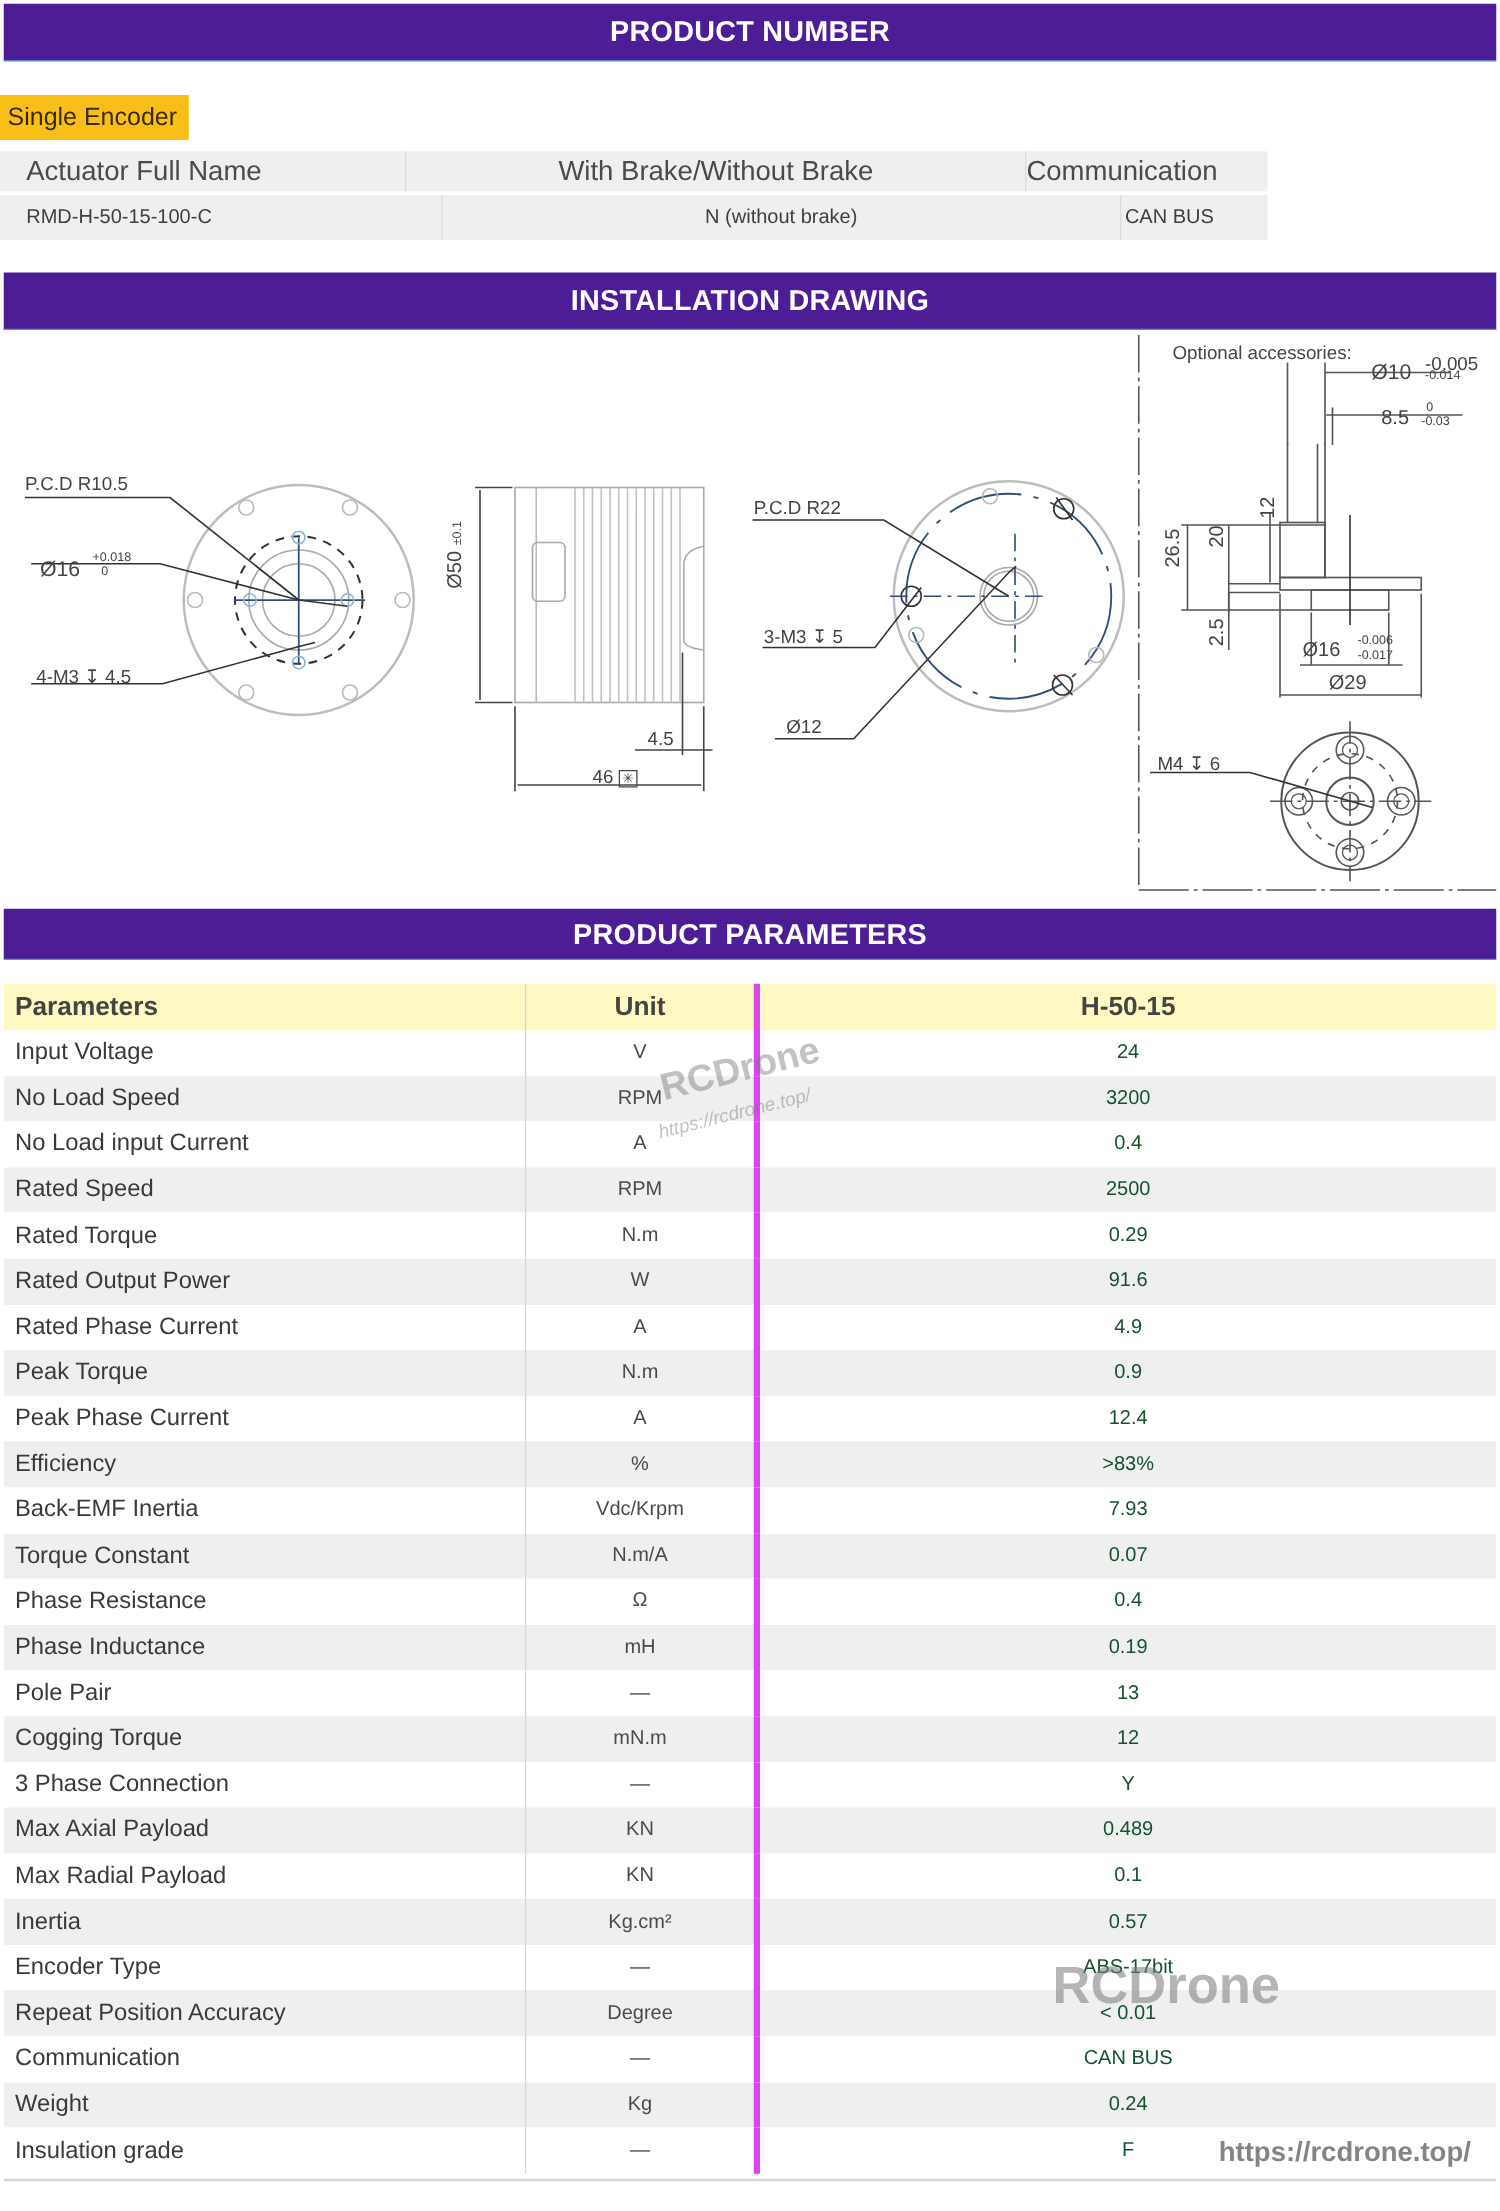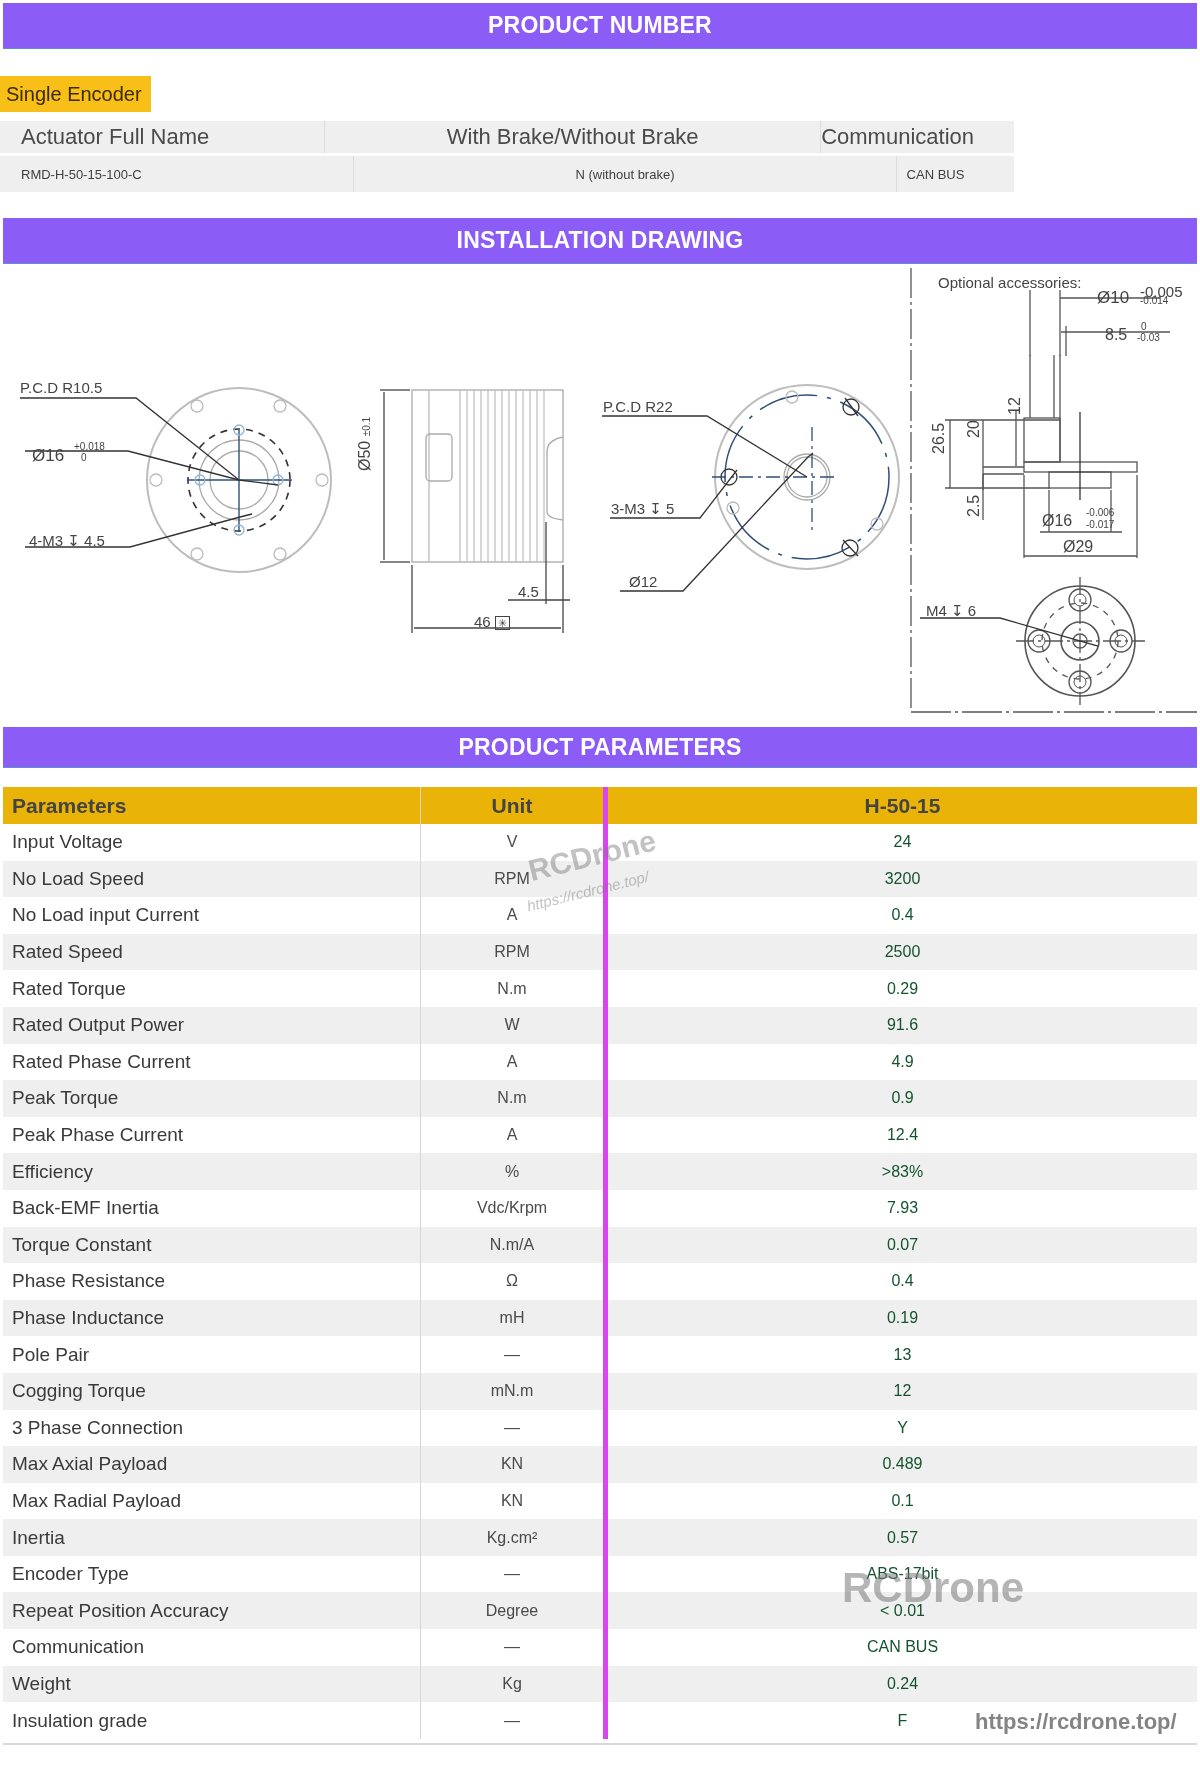--- a/index.html
+++ b/index.html
@@ -1,57 +1,57 @@
 <!DOCTYPE html>
 <html><head>
 <meta charset="utf-8">
 <style>
   * { box-sizing: border-box; margin: 0; padding: 0; }
   html, body { width: 1200px; height: 1769px; background: #ffffff; overflow: hidden; }
   body { position: relative; font-family: "Liberation Sans", "DejaVu Sans", sans-serif; color: #3a3a3a; }
 
   .banner {
     position: absolute; left: 3px; width: 1194px;
-    background: #8b5cf6; color: #ffffff;
+    background: #4c1d95; color: #ffffff;
     font-weight: bold; font-size: 23px; letter-spacing: 0.2px;
     display: flex; align-items: center; justify-content: center;
     border-bottom: 1px solid #5f8fd0;
   }
   #b1 { top: 3px; height: 46px; }
   #b2 { top: 218px; height: 46px; }
   #b3 { top: 727px; height: 41px; }
 
   .tag {
     position: absolute; left: 0; top: 76px; height: 36px; width: 151px;
     background: #f7bf17; color: #3b2a00; font-size: 20px;
     display: flex; align-items: center; padding-left: 6px;
   }
 
   
   .ptable { position: absolute; left: 0; top: 121px; width: 1014px; }
   .prow { display: flex; background: #efefef; }
   .prow.h { height: 32px; font-size: 22px; color: #4a4a4a; }
-  .prow.d { height: 36px; margin-top: 3px; font-size: 13px; color: #3e3e3e; }
+  .prow.d { height: 36px; margin-top: 3px; font-size: 16px; color: #3e3e3e; }
   .pc { display: flex; align-items: center; height: 100%; border-right: 1px solid #dcdcdc; }
   .pc:last-child { border-right: none; }
   .pc.c1 { width: 354px; padding-left: 21px; }
   .pc.c2 { width: 543px; justify-content: center; }
   .pc.c3 { flex: 1; justify-content: center; padding-right: 40px; }
 
   
   .drawing { position: absolute; left: 0; top: 266px; width: 1200px; height: 458px; }
   .drawing svg { position: absolute; left: 0; top: 0; }
   .dlabel { position: absolute; font-size: 15px; color: #444; white-space: nowrap; }
 
   
   .table { position: absolute; left: 3px; top: 787px; width: 1194px; }
   .trow { display: flex; height: 36.6px; }
   .trow:nth-child(odd) { background: #efefef; }
   .trow:nth-child(even) { background: #ffffff; }
-  .trow.head { height: 37px; background: #eab308; font-size: 21px; font-weight: bold; color: #444; }
+  .trow.head { height: 37px; background: #fef9c3; font-size: 21px; font-weight: bold; color: #444; }
   .tc { display: flex; align-items: center; height: 100%; }
   .tc.k { width: 418px; padding-left: 9px; font-size: 19px; color: #3a3a3a; border-right: 1px solid #d6d6d6; }
   .tc.u { width: 187px; justify-content: center; font-size: 16px; color: #4a4a4a; border-right: 5px solid #d946ef; }
   .tc.v { flex: 1; justify-content: center; font-size: 16px; color: #14532d; }
   .trow.head .tc.k, .trow.head .tc.u, .trow.head .tc.v { font-size: 21px; font-weight: bold; color: #444; }
   .table-bottom { position: absolute; left: 3px; top: 1743px; width: 1194px; height: 2px; background: #d8d8d8; }
 
   .wm { position: absolute; color: rgba(120,120,120,0.45); white-space: nowrap; pointer-events: none; font-weight: bold; }
   #wm1 { left: 525px; top: 855px; font-size: 30px; transform: rotate(-14deg); transform-origin: left top; }
   #wm1b { left: 525px; top: 898px; font-size: 15px; font-weight: normal; font-style: italic; transform: rotate(-14deg); transform-origin: left top; }

